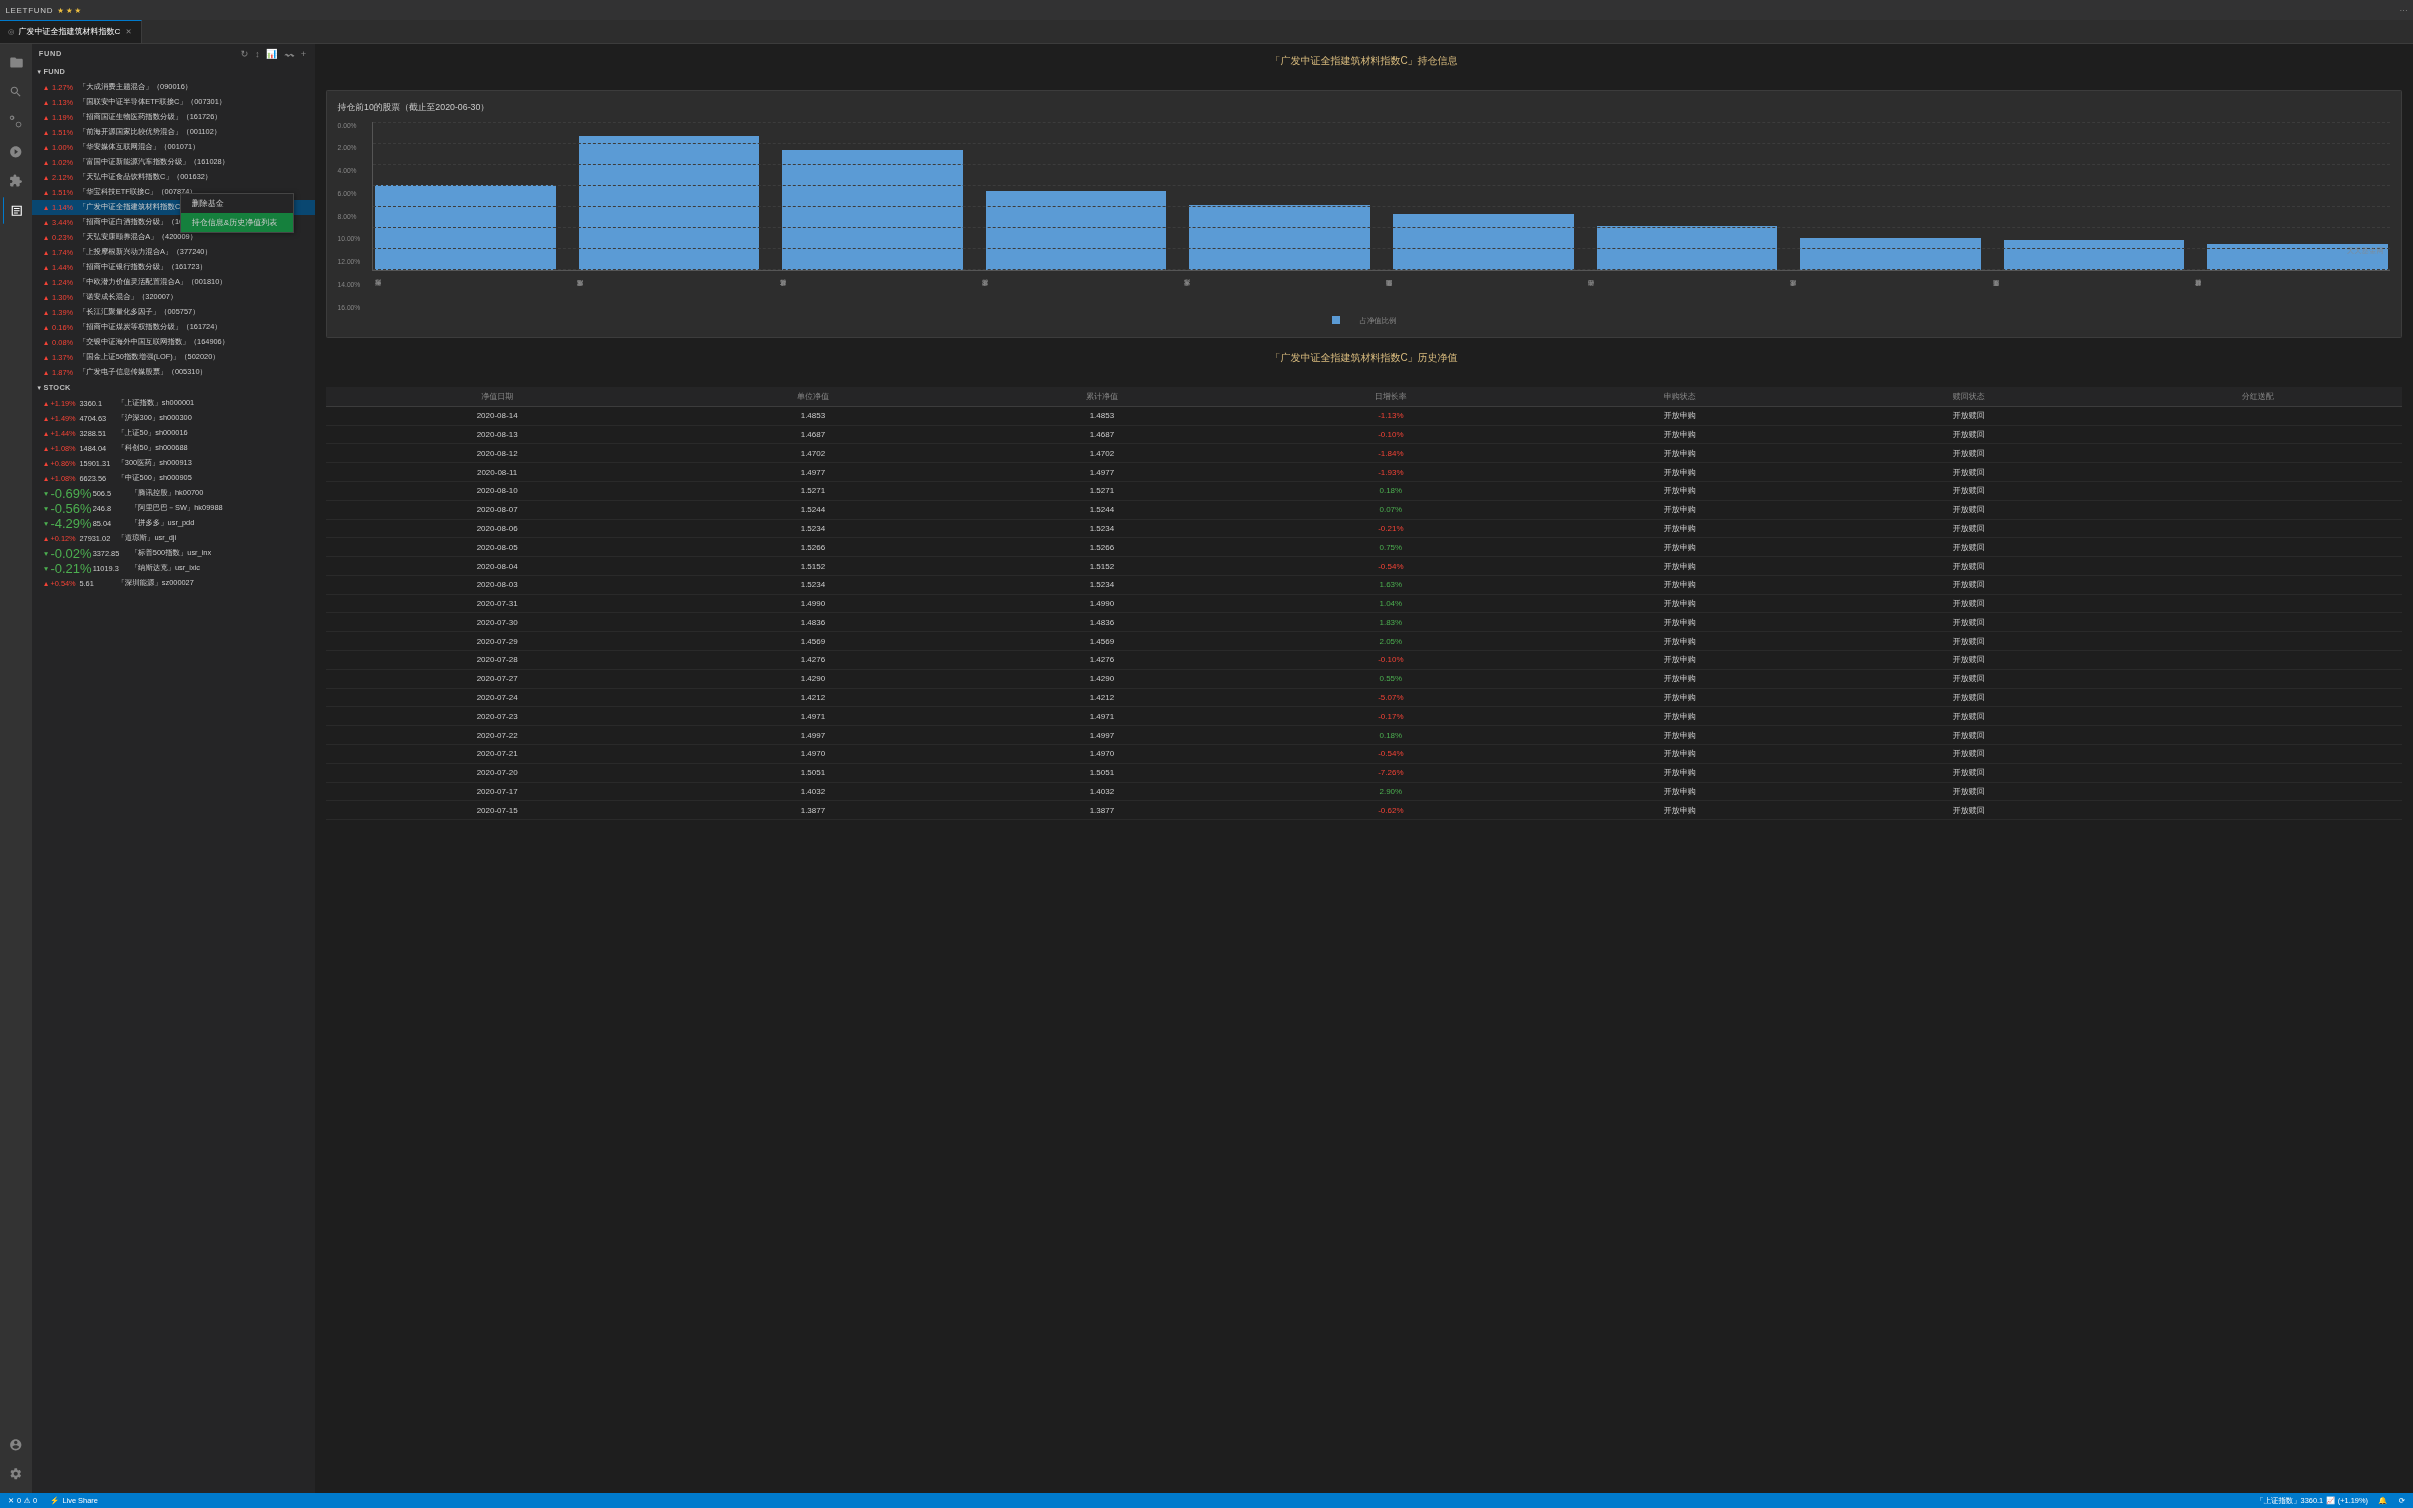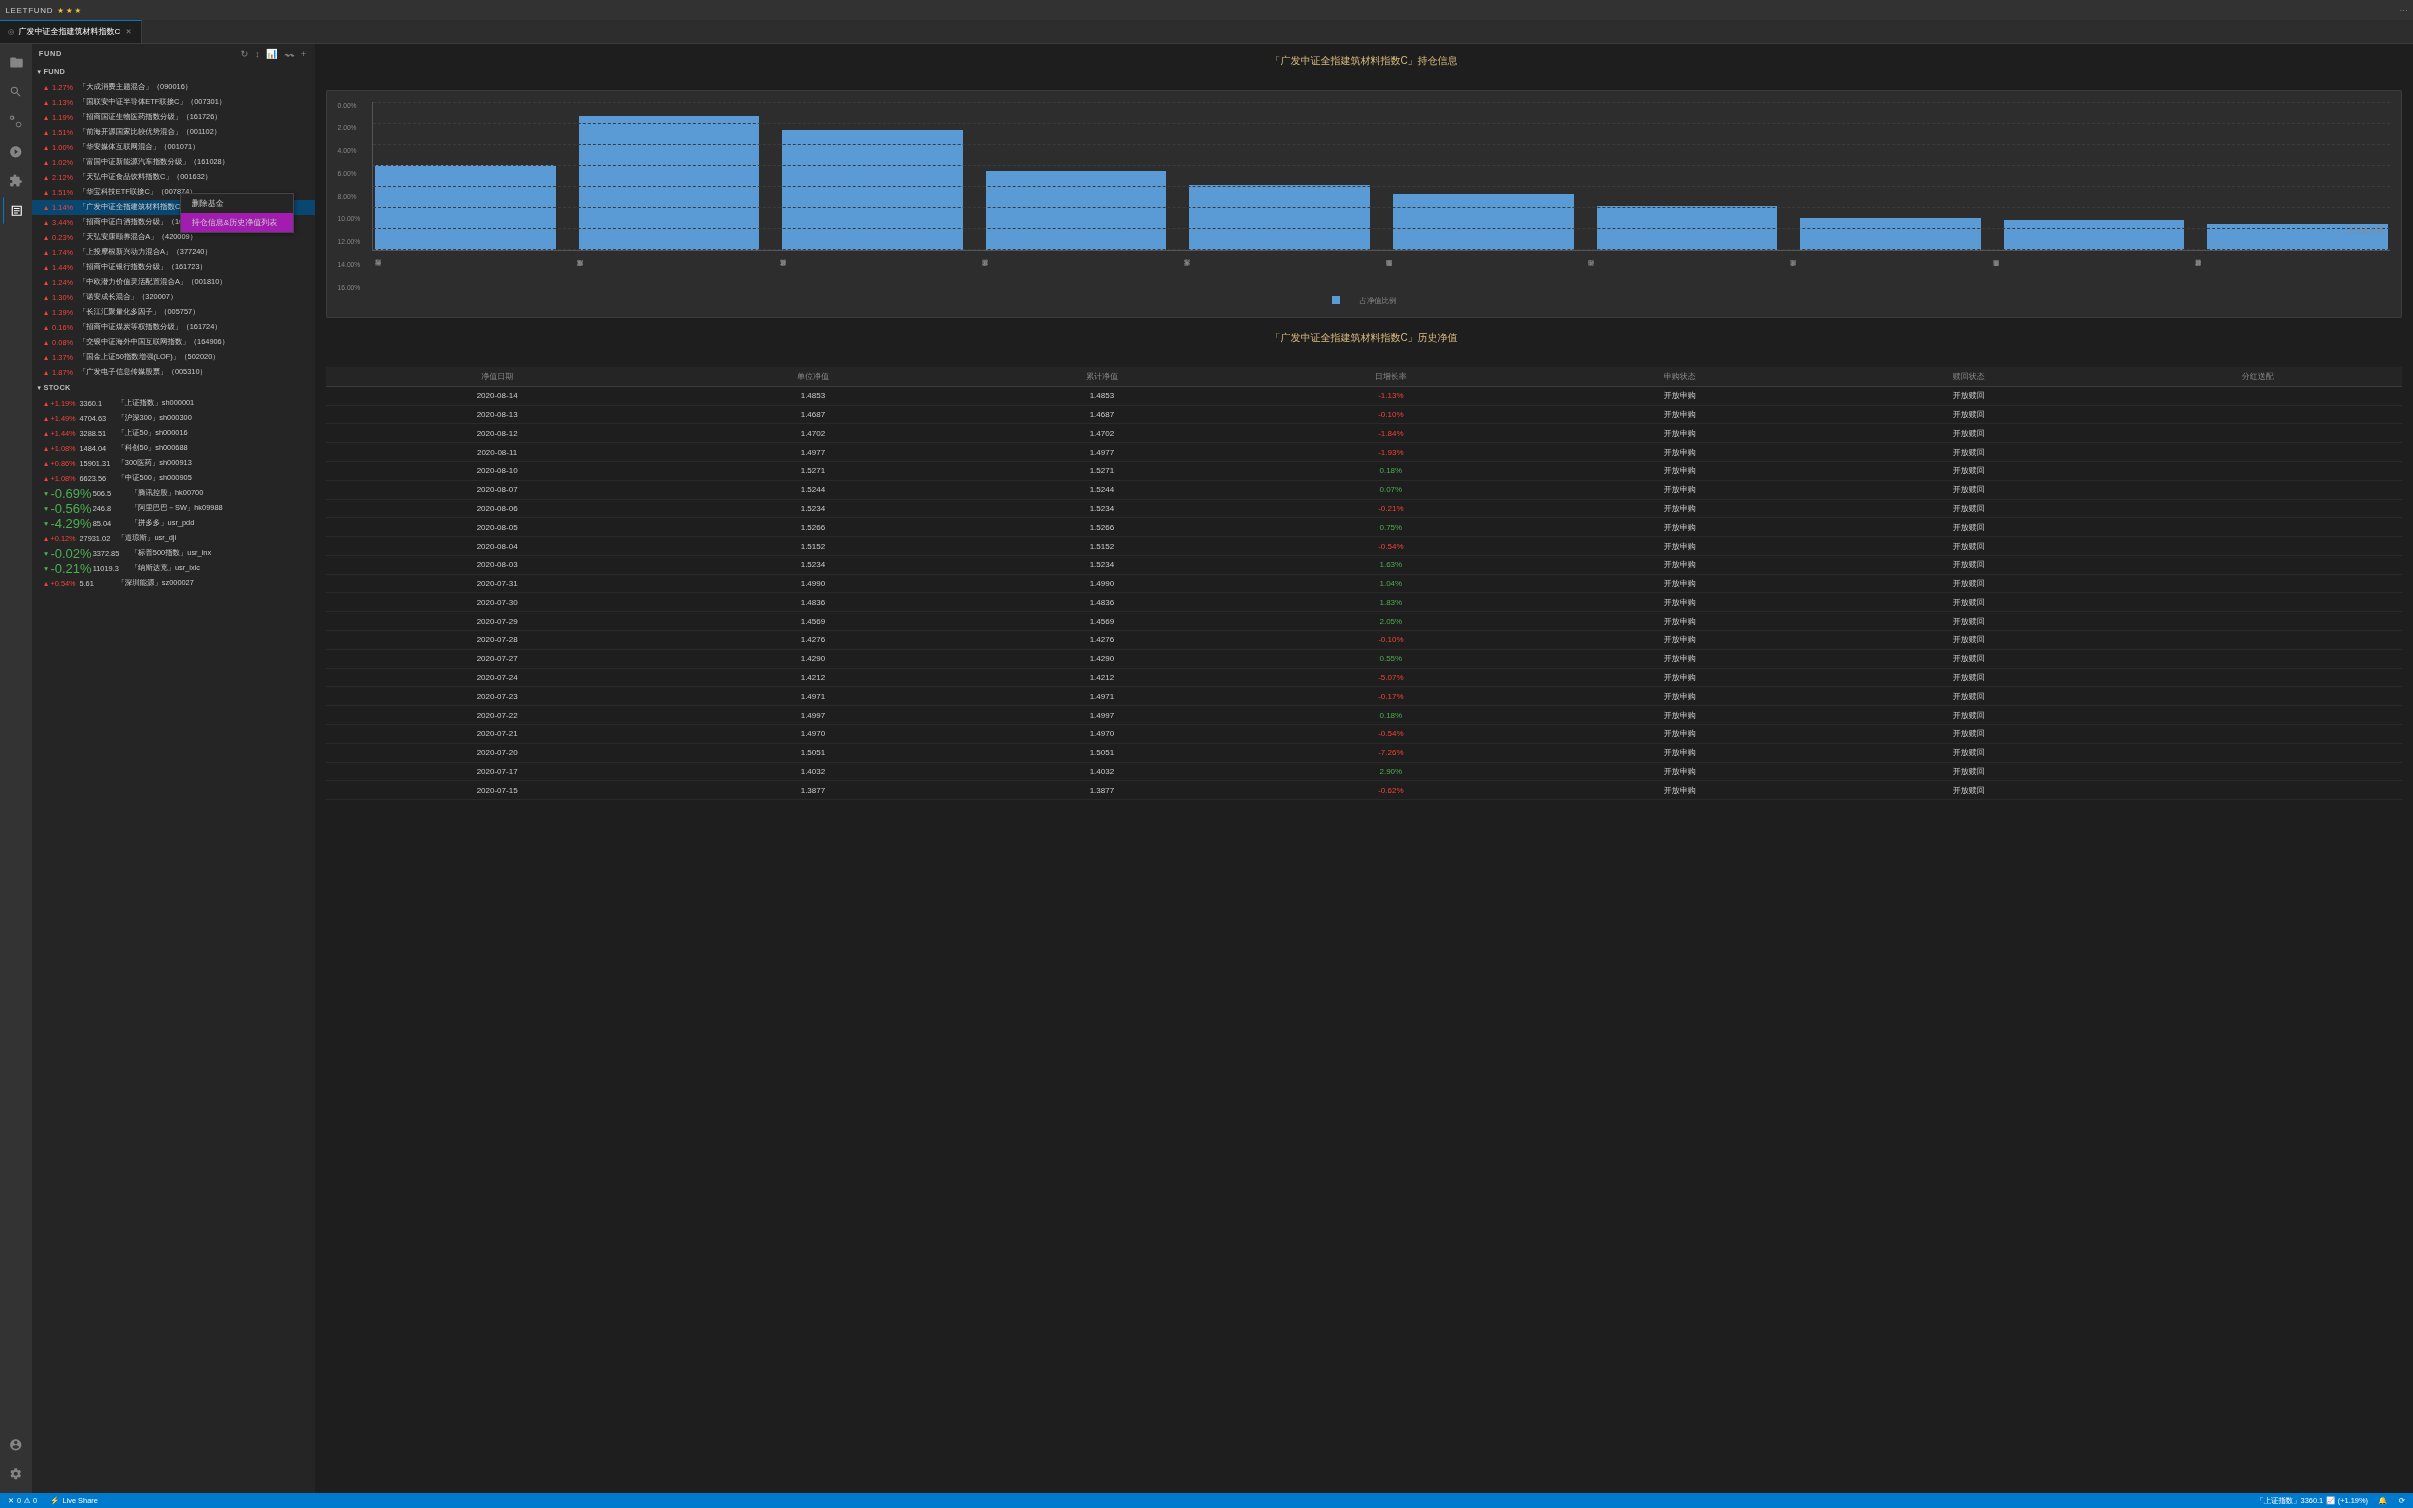--- a/index.html
+++ b/index.html
@@ -214,21 +214,21 @@
       left: 148px;
       top: 149px;
       width: 114px;
     }
     .context-menu-item {
       padding: 4px 10.8px;
       cursor: pointer;
       font-size: 8px;
       color: #cccccc;
     }
-    .context-menu-item.highlighted { background: #a21caf; }
+    .context-menu-item.highlighted { background: #15803d; }
 
     
     .main-content {
       flex: 1;
       background: #1e1e1e;
       overflow-y: auto;
       padding: 10.8px;
       display: flex;
       flex-direction: column;
       gap: 13.5px;
@@ -675,20 +675,21 @@
     </div>
   </div>
 
   <div class="main-content">
 
     <div class="section-title">
       <span>「广发中证全指建筑材料指数C」持仓信息</span>
     </div>
 
     <div class="chart-container">
+      <div class="chart-title">持仓前10的股票（截止至2020-06-30）</div>
       <div class="chart-area">
         <div class="chart-y-axis" id="chart-y-axis">
             <span>16.00%</span>
             <span>14.00%</span>
             <span>12.00%</span>
             <span>10.00%</span>
             <span>8.00%</span>
             <span>6.00%</span>
             <span>4.00%</span>
             <span>2.00%</span>

